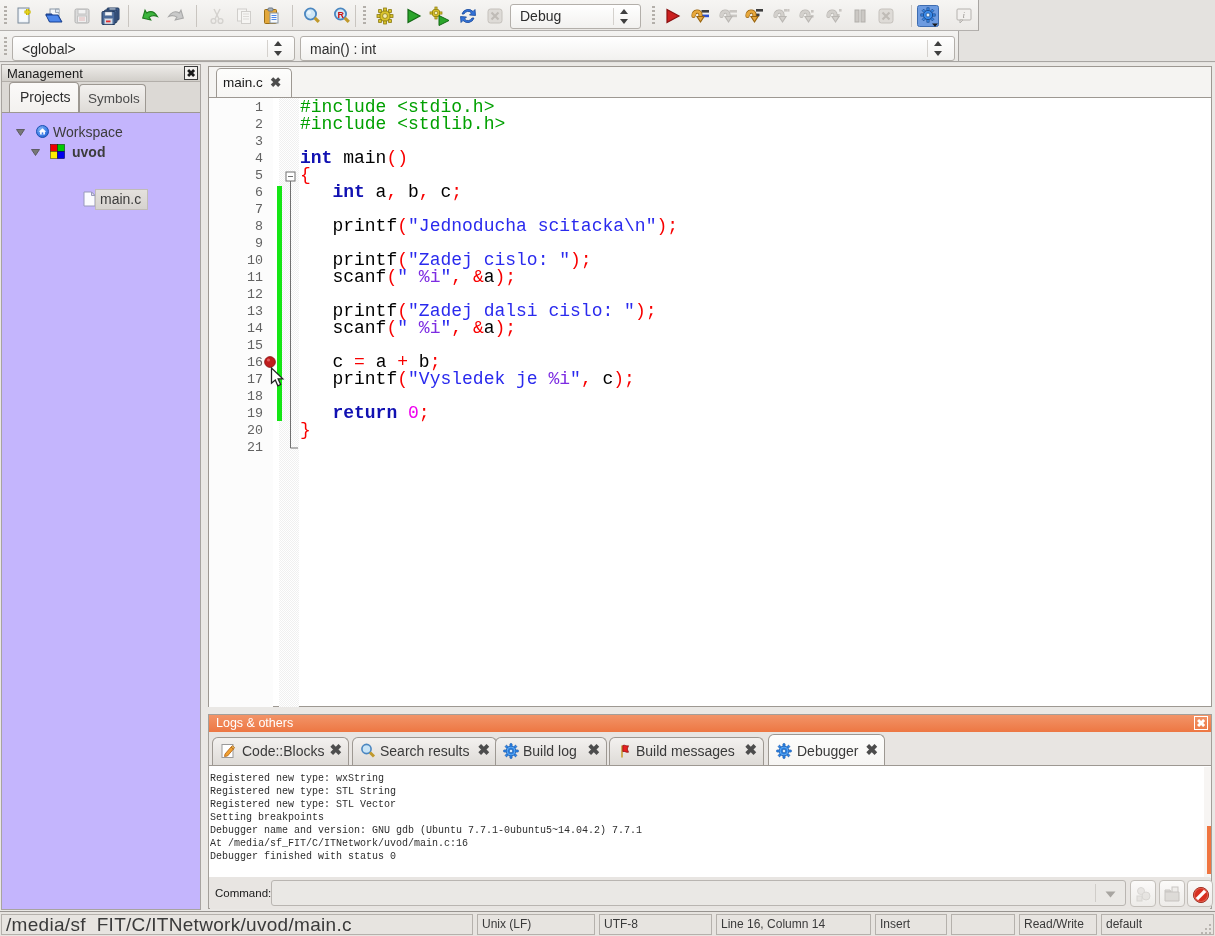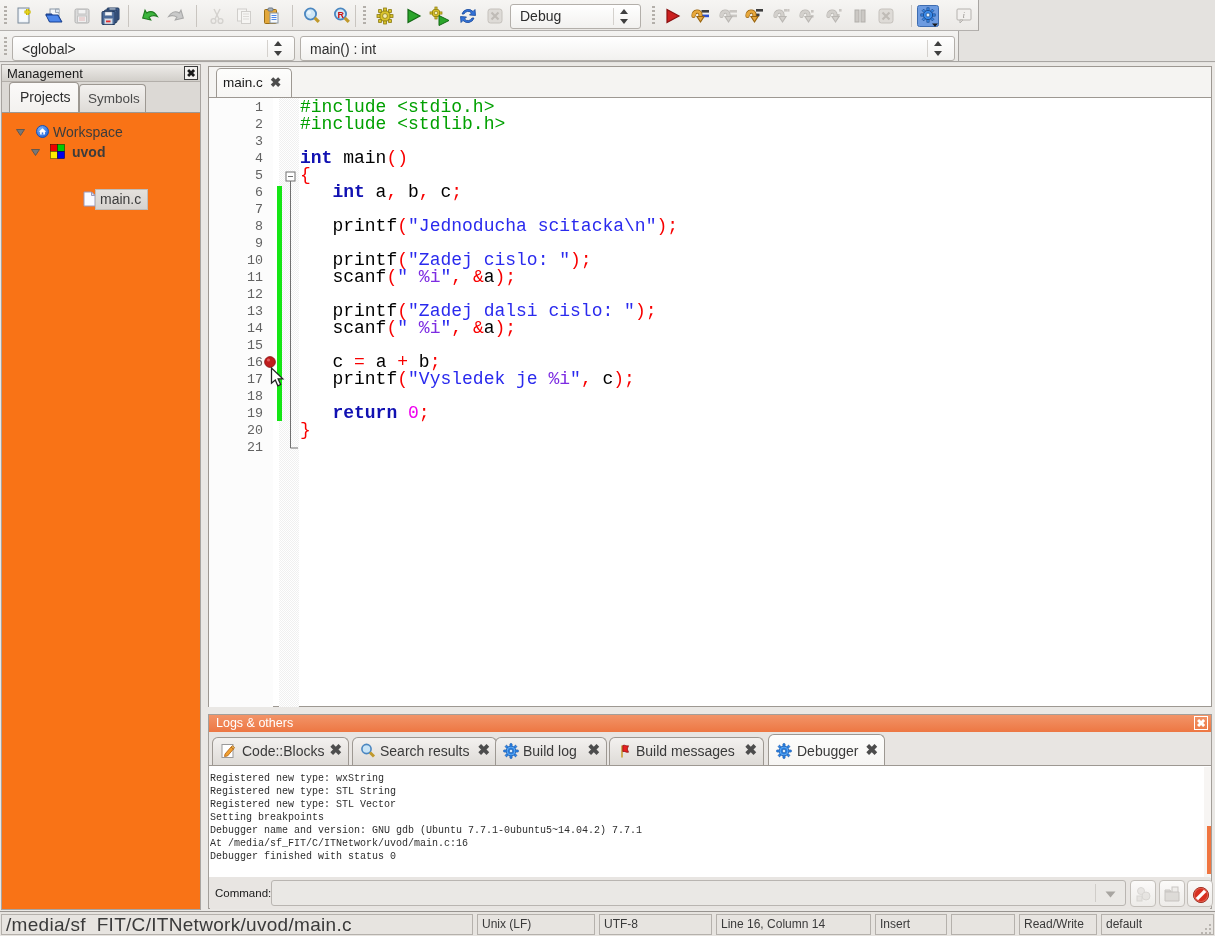--- a/index.html
+++ b/index.html
@@ -17,21 +17,21 @@
 .combo { position:absolute; background:linear-gradient(#ffffff,#f2f1ef); border:1px solid #b3afaa; border-radius:3px; color:#2d2d2d; }
 .combo .ctext { position:absolute; left:9px; top:4px; font-size:14px; }
 .spin { position:absolute; right:4px; top:2px; width:16px; text-align:center; color:#6d6a66; }
 .spinline { position:absolute; right:26px; top:3px; bottom:3px; width:1px; background:#d4d1cd; }
 
 #leftpanel { position:absolute; left:1px; top:64px; width:200px; height:846px; background:#dcd9d5; border:1px solid #a8a4a0; }
 #mgmthead { position:absolute; left:0; top:0; width:198px; height:17px; background:linear-gradient(#eeece9,#d2cfca); border-bottom:1px solid #b3afaa; }
 #mgmthead span { position:absolute; left:5px; top:1px; font-size:13px; color:#1a1a1a; }
 #mgmtx { position:absolute; right:2px; top:1px; width:14px; height:14px; border:1px solid #3a3a3a; background:#f2f0ee; color:#1a1a1a; font-size:11px; font-weight:bold; text-align:center; line-height:13px; }
 .ptab { position:absolute; font-size:13px; border:1px solid #9d9892; border-bottom:none; border-radius:4px 4px 0 0; }
-#treepage { position:absolute; left:0px; top:47px; width:198px; height:797px; background:#f97316; border-top:1px solid #9d9892; }
+#treepage { position:absolute; left:0px; top:47px; width:198px; height:797px; background:#c4b5fd; border-top:1px solid #9d9892; }
 .trow { position:absolute; font-size:14px; color:#3c3c3c; white-space:nowrap; }
 
 #editor { position:absolute; left:208px; top:66px; width:1004px; height:641px; background:#f5f4f2; border:1px solid #9d9892; }
 #edtabbar { position:absolute; left:0; top:0; width:1002px; height:30px; background:#f5f4f2; }
 #edtab { position:absolute; left:7px; top:1px; width:76px; height:29px; background:linear-gradient(#fdfdfc,#f7f6f4); border:1px solid #9d9892; border-bottom:none; border-radius:5px 5px 0 0; font-size:13.5px; color:#1a1a1a; }
 #edcontent { position:absolute; left:0; top:30px; width:1002px; height:609px; background:#ffffff; border-top:1px solid #9d9892; }
 #nummargin { position:absolute; left:0; top:0; width:64px; height:609px; background:#fcfcfc; }
 #foldmargin { position:absolute; left:70px; top:0; width:20px; height:609px;
   background:conic-gradient(#f0f0f0 25%, #ffffff 0 50%, #f0f0f0 0 75%, #ffffff 0) 0 0/2px 2px; }
 .lnum { position:absolute; left:0; width:54px; text-align:right; font-family:"Liberation Mono",monospace; font-size:13.3px; color:#626262; height:17px; line-height:17px; }

